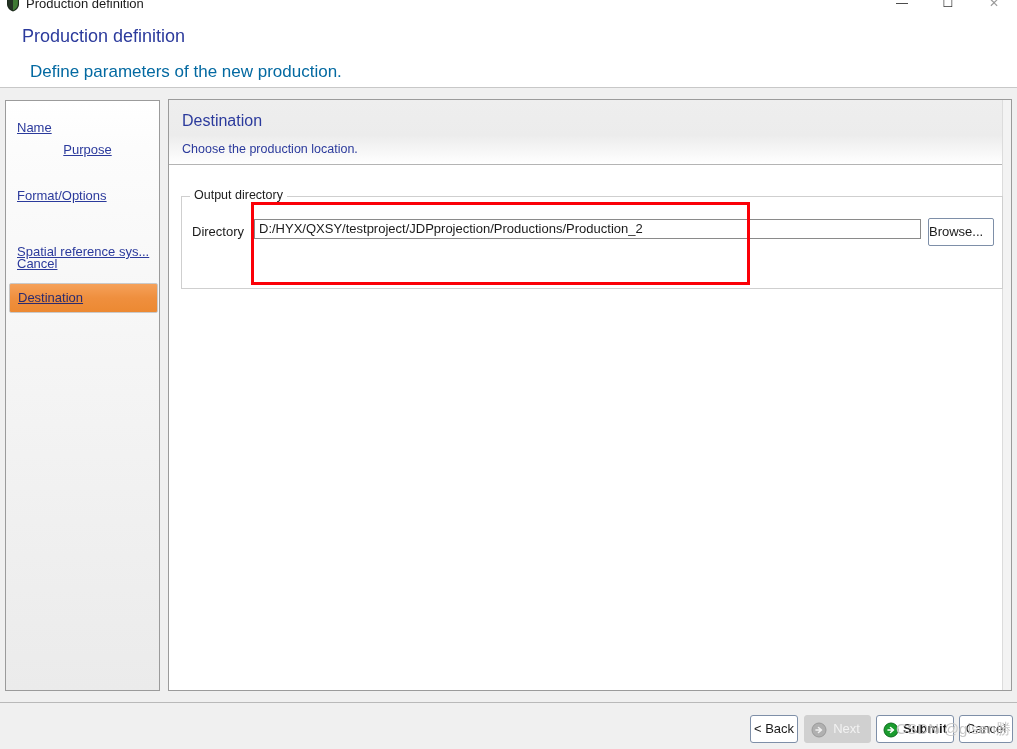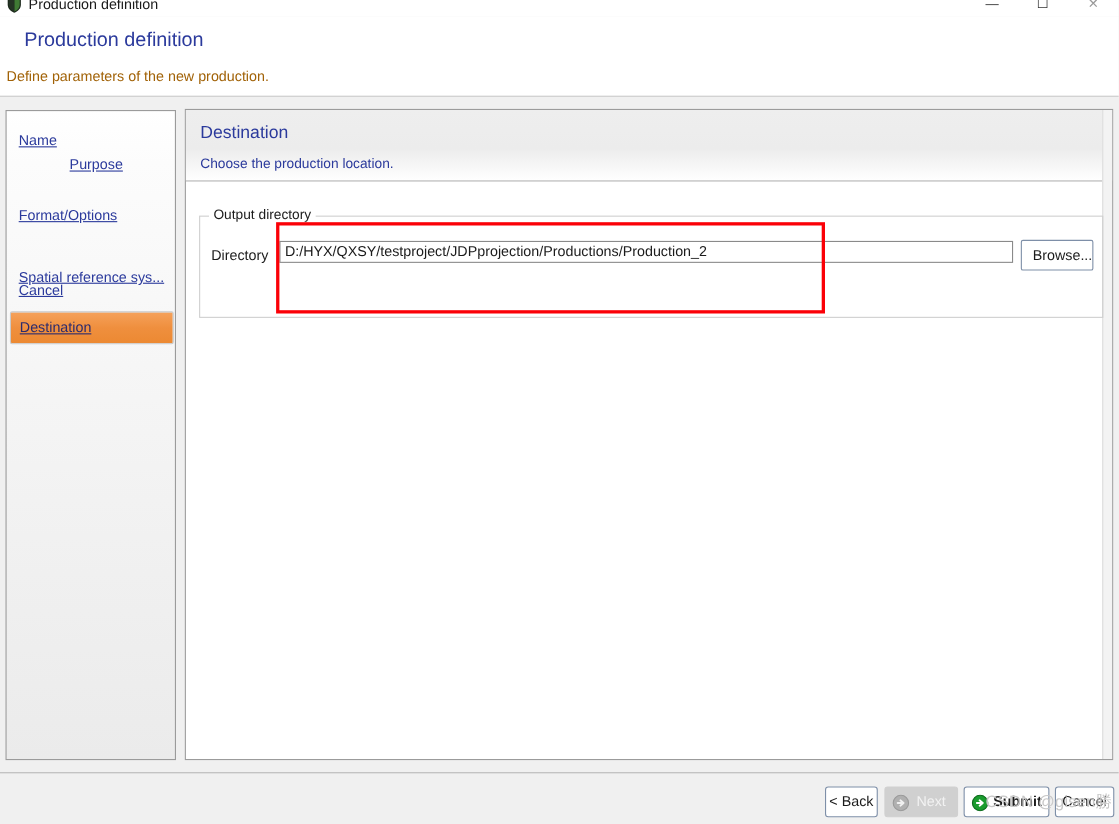--- a/index.html
+++ b/index.html
@@ -37,22 +37,22 @@
   .wizard-header {
     position: absolute; left: 0; top: 15px; width: 1017px; height: 73px;
     background: #ffffff;
     border-bottom: 1px solid #c8c8c8;
   }
   .wizard-header h1 {
     position: absolute; left: 22px; top: 11px; margin: 0;
     font-size: 18px; font-weight: normal; color: #2b3a9c;
   }
   .wizard-header .sub {
-    position: absolute; left: 6px; top: 47px;
-    font-size: 13px; color: #a16207;
+    position: absolute; left: 30px; top: 47px;
+    font-size: 17px; color: #0369a1;
   }
 
   
   .body-area {
     position: absolute; left: 0; top: 89px; width: 1017px; height: 613px;
     background: #f0f0f0;
   }
 
   
   .sidebar {
@@ -121,21 +121,21 @@
     border: 1px solid #8a8a8a; background: #ffffff;
     font-family: "Liberation Sans", sans-serif;
     font-size: 13px; color: #1b1b1b;
     padding: 0 4px; line-height: 24px;
     outline: none;
   }
   .browse-btn {
     position: absolute; left: 746px; top: -1px; width: 66px; height: 28px;
     background: #ffffff; border: 1px solid #7e8fa8; border-radius: 2px;
     font-family: "Liberation Sans", sans-serif;
-    font-size: 13px; color: #1b1b1b; text-align: right; line-height: 26px;
+    font-size: 13px; color: #1b1b1b; text-align: left; line-height: 26px;
     cursor: pointer;
   }
 
   
   .red-box {
     position: absolute; left: 251px; top: 202px;
     width: 499px; height: 83px;
     border: 3px solid #fb0007;
     pointer-events: none;
   }

